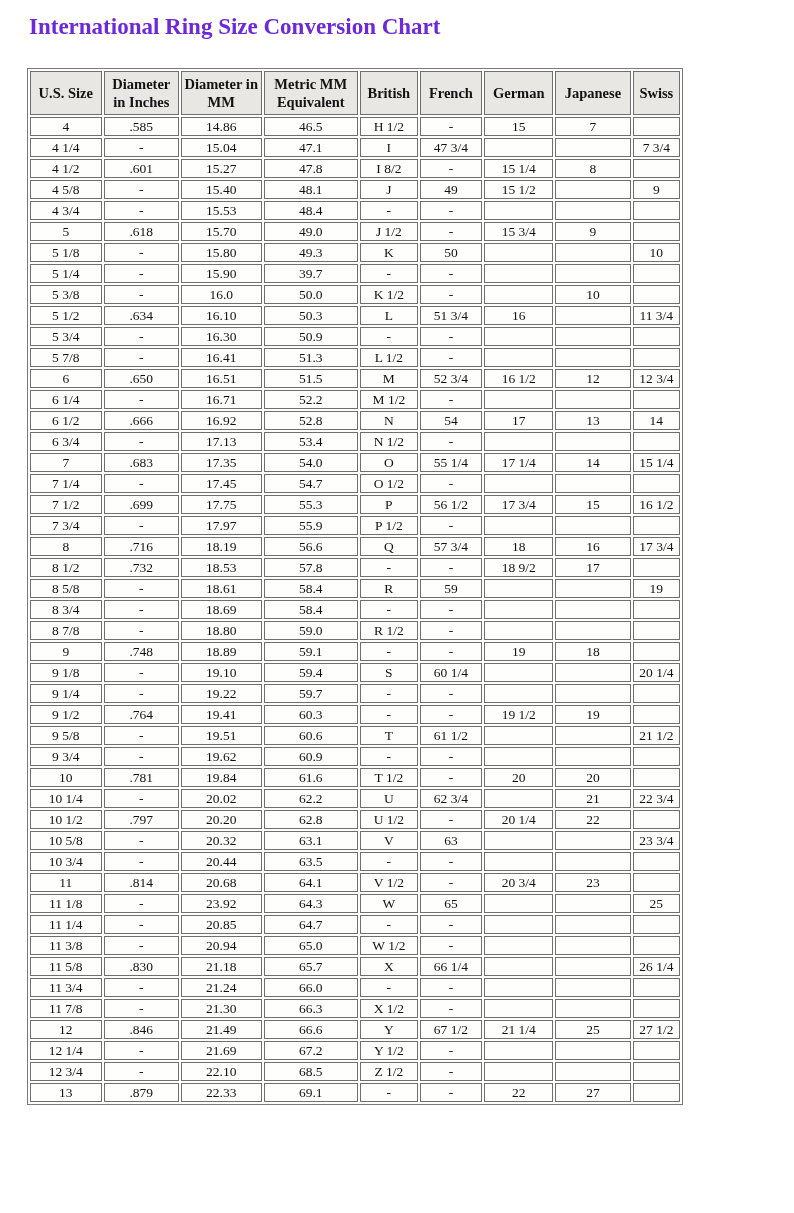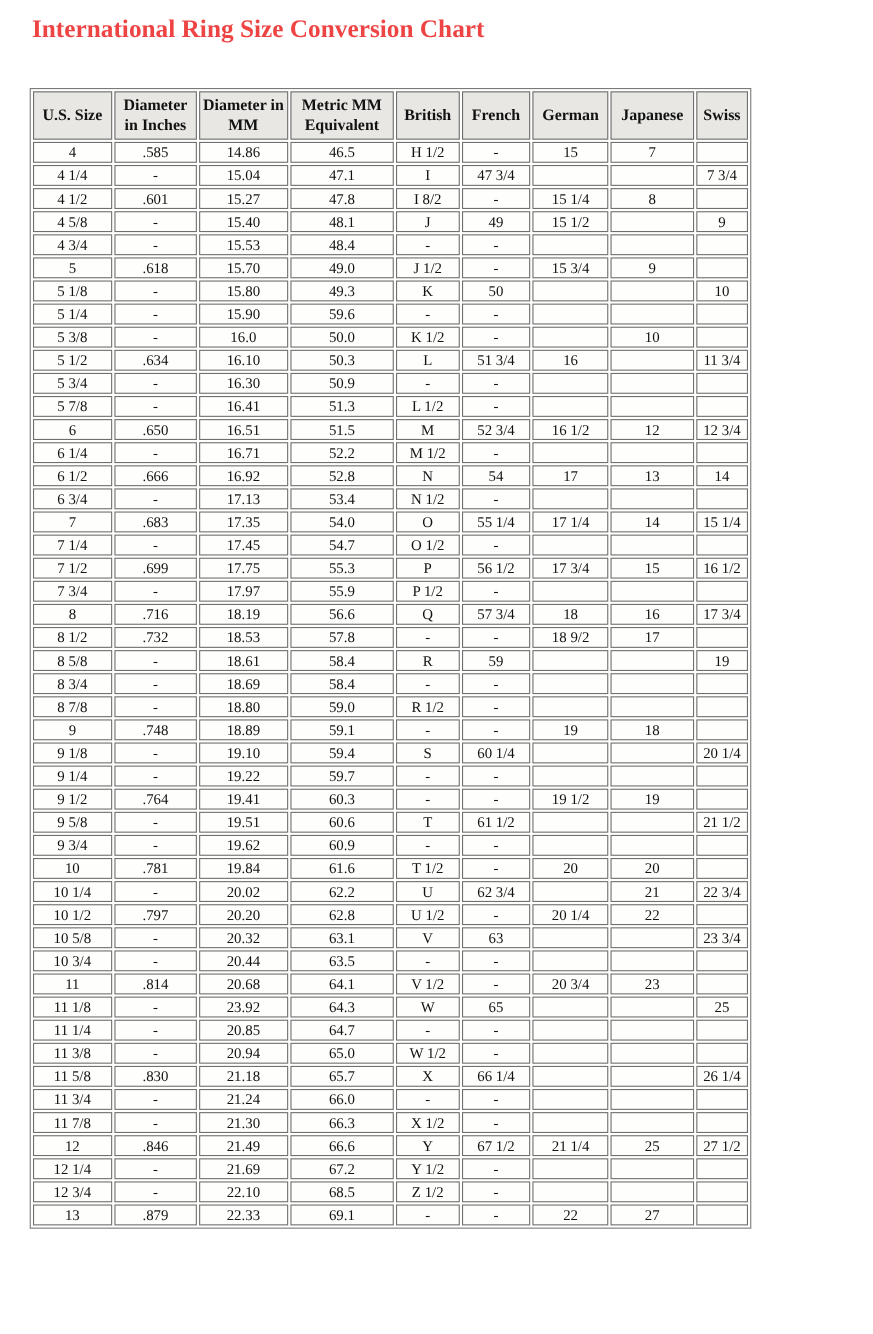--- a/index.html
+++ b/index.html
@@ -14,24 +14,24 @@
     height: 1213px;
     box-sizing: border-box;
     padding: 10px 27px 0 27px;
     background: #ffffff;
   }
   h1.title {
     font-size: 23px;
     font-weight: bold;
     margin: 4px 0 0 2px;
     letter-spacing: 0px;
-    color: #ef4444;
+    color: #6d28d9;
   }
   table.ring-table {
-    margin-top: 40px;
+    margin-top: 28px;
     border-collapse: separate;
     border-spacing: 2px;
     width: 656px;
     table-layout: fixed;
     background: #ffffff;
     border: 1px solid #7a7a78;
   }
   table.ring-table th {
     background: #e8e7e3;
     border: 1px solid #6f6f6d;
@@ -162,21 +162,21 @@
           <td>K</td>
           <td>50</td>
           <td></td>
           <td></td>
           <td>10</td>
         </tr>
         <tr>
           <td>5 1/4</td>
           <td>-</td>
           <td>15.90</td>
-          <td>59.6</td>
+          <td>39.7</td>
           <td>-</td>
           <td>-</td>
           <td></td>
           <td></td>
           <td></td>
         </tr>
         <tr>
           <td>5 3/8</td>
           <td>-</td>
           <td>16.0</td>

